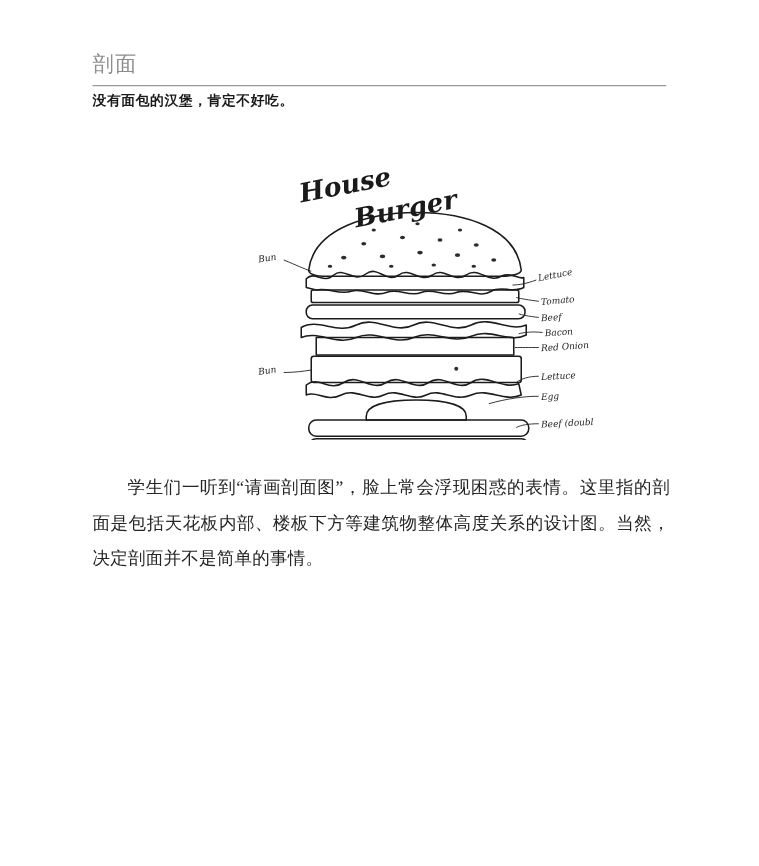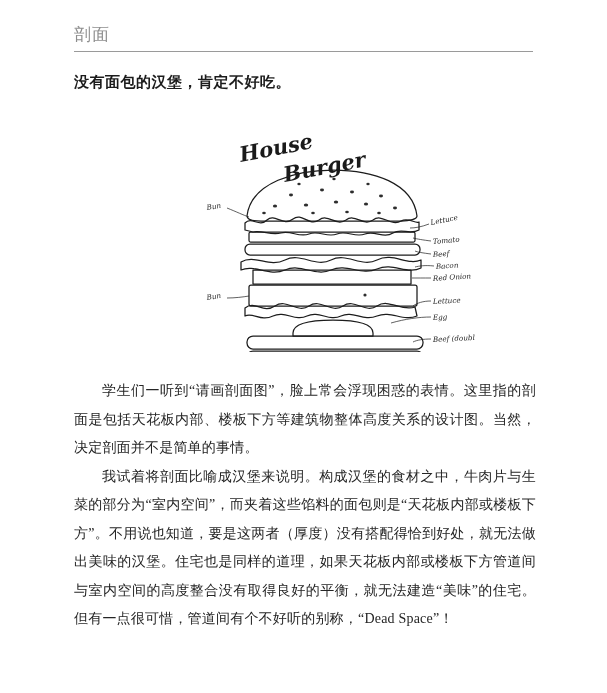--- a/index.html
+++ b/index.html
@@ -23,36 +23,37 @@
     top: 24px;
     width: 459px;
   }
   .page-header-title {
     font-family: "Liberation Sans", sans-serif;
     font-size: 17px;
     letter-spacing: 1px;
     color: #8d8d8d;
     line-height: 1.25;
     white-space: nowrap;
+    margin-top: 17px;
   }
   .header-rule {
     margin-top: 6px;
     height: 1px;
     background: #9a9a9a;
     width: 459px;
   }
 
   
   .subheading {
     position: absolute;
     left: 74px;
     top: 73px;
     font-family: "DejaVu Serif", "Liberation Serif", serif;
     font-weight: bold;
-    font-size: 15px;
+    font-size: 11px;
     letter-spacing: 0.5px;
     color: #1b1b1b;
     white-space: nowrap;
   }
 
   
   .figure {
     position: absolute;
     left: 205px;
     top: 120px;
@@ -268,14 +269,13 @@
   </g>
   <g>
     <text class="lbl" x="228" y="261" transform="rotate(-5 228 261)">Lettuce</text>
     <path class="leader" d="M226 258 C218 258 212 259 207 261"></path>
   </g>
 </svg>
 </div>
 
 <div class="body-copy">
   <p>学生们一听到“请画剖面图”，脸上常会浮现困惑的表情。这里指的剖面是包括天花板内部、楼板下方等建筑物整体高度关系的设计图。当然，决定剖面并不是简单的事情。</p>
-  <p>我试着将剖面比喻成汉堡来说明。构成汉堡的食材之中，牛肉片与生菜的部分为“室内空间”，而夹着这些馅料的面包则是“天花板内部或楼板下方”。不用说也知道，要是这两者（厚度）没有搭配得恰到好处，就无法做出美味的汉堡。住宅也是同样的道理，如果天花板内部或楼板下方管道间与室内空间的高度整合没有取得良好的平衡，就无法建造“美味”的住宅。但有一点很可惜，管道间有个不好听的别称，“Dead Space”！</p>
 </div>
 
 </body></html>

